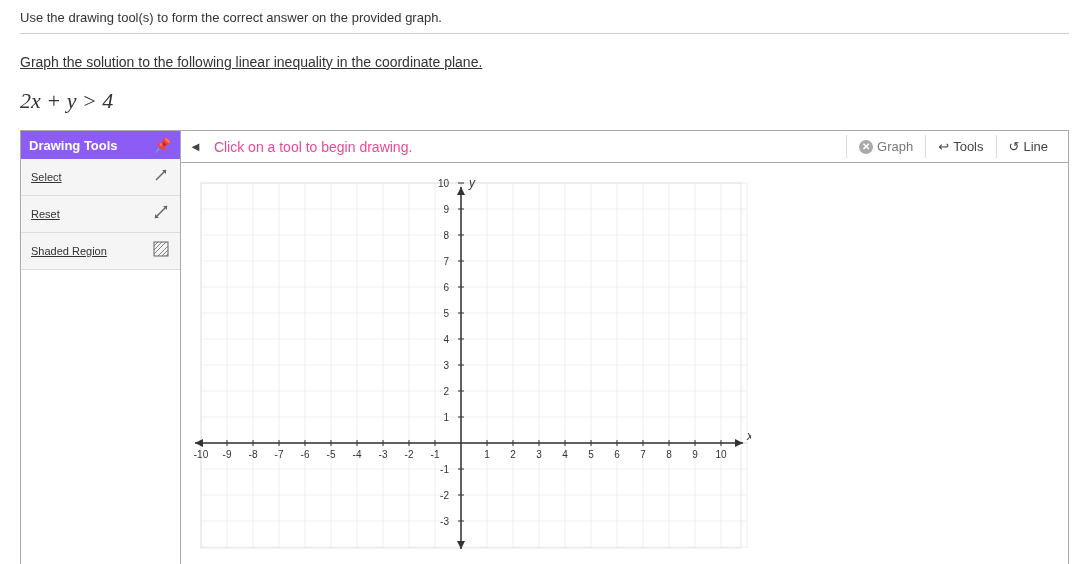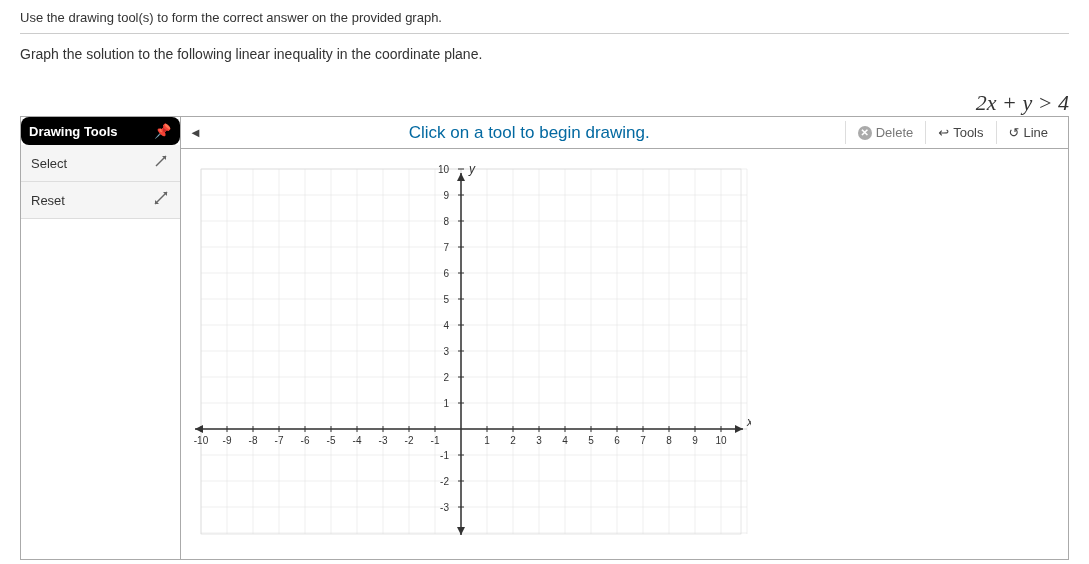--- a/index.html
+++ b/index.html
@@ -12,70 +12,71 @@
     .page-wrapper {
       background: #fff;
       max-width: 1089px;
       min-height: 564px;
       margin: 0 auto;
       padding: 10px 20px 20px 20px;
     }
     .instruction {
       font-size: 13px;
       color: #333;
-      margin-bottom: 12px;
+      margin-bottom: 20px;
       border-bottom: 1px solid #ccc;
       padding-bottom: 8px;
     }
     .problem-statement {
       font-size: 14px;
-      margin-bottom: 28px;
+      margin-bottom: 18px;
+      text-decoration: underline;
     }
     .equation {
-      text-align: right;
+      text-align: left;
       font-size: 22px;
       font-style: italic;
-      margin-bottom: 0;
+      margin-bottom: 16px;
       font-family: "Times New Roman", serif;
     }
     .main-area {
       display: flex;
       gap: 0;
     }
     
     .drawing-tools {
       width: 160px;
       flex-shrink: 0;
       border: 1px solid #aaa;
       border-right: none;
     }
     .drawing-tools-header {
-      background: #000000;
+      background: #8b5cf6;
       color: white;
       font-size: 13px;
       font-weight: bold;
       padding: 6px 8px;
       display: flex;
       align-items: center;
       justify-content: space-between;
-      border-radius: 8px;
     }
     .drawing-tools-header .pin-icon {
       font-size: 14px;
       color: white;
     }
     .tool-item {
       display: flex;
       align-items: center;
       justify-content: space-between;
       padding: 7px 10px;
       border-bottom: 1px solid #ddd;
       background: #f5f5f5;
       cursor: pointer;
-      font-size: 13px;
+      font-size: 11px;
+      text-decoration: underline;
     }
     .tool-item .tool-icon {
       font-size: 16px;
       color: #555;
     }
     
     .graph-container {
       flex: 1;
       border: 1px solid #aaa;
       background: #fff;
@@ -91,24 +92,23 @@
       gap: 0;
     }
     .toolbar-collapse {
       margin-right: 8px;
       color: #444;
       font-size: 13px;
       cursor: pointer;
     }
     .toolbar-hint {
       flex: 1;
-      color: #0369a1;
-      font-size: 17px;
+      color: #ec4899;
+      font-size: 14px;
       padding-left: 4px;
-      text-align: center;
     }
     .toolbar-btn {
       display: flex;
       align-items: center;
       gap: 4px;
       padding: 4px 12px;
       border-left: 1px solid #ddd;
       cursor: pointer;
       font-size: 13px;
       color: #444;
@@ -177,29 +177,43 @@
       <div class="tool-item">
         <span>Reset</span>
         <span class="tool-icon">
           <svg width="18" height="18" viewBox="0 0 18 18">
             <line x1="3" y1="15" x2="15" y2="3" stroke="#666" stroke-width="1.5"></line>
             <polygon points="15,3 11,3 15,7" fill="#666"></polygon>
             <polygon points="3,15 7,15 3,11" fill="#666"></polygon>
           </svg>
         </span>
       </div>
+      <div class="tool-item">
+        <span>Shaded Region</span>
+        <span class="tool-icon">
+          <svg width="18" height="18" viewBox="0 0 18 18">
+            <rect x="2" y="2" width="14" height="14" fill="none" stroke="#666" stroke-width="1"></rect>
+            <line x1="2" y1="6" x2="6" y2="2" stroke="#666" stroke-width="0.8"></line>
+            <line x1="2" y1="10" x2="10" y2="2" stroke="#666" stroke-width="0.8"></line>
+            <line x1="2" y1="14" x2="14" y2="2" stroke="#666" stroke-width="0.8"></line>
+            <line x1="6" y1="16" x2="16" y2="6" stroke="#666" stroke-width="0.8"></line>
+            <line x1="10" y1="16" x2="16" y2="10" stroke="#666" stroke-width="0.8"></line>
+            <line x1="14" y1="16" x2="16" y2="14" stroke="#666" stroke-width="0.8"></line>
+          </svg>
+        </span>
+      </div>
     </div>
 
     <div class="graph-container">
       <div class="graph-toolbar">
         <span class="toolbar-collapse">◄</span>
         <span class="toolbar-hint">Click on a tool to begin drawing.</span>
         <div class="toolbar-delete">
           <span class="delete-circle">✕</span>
-          <span>Delete</span>
+          <span>Graph</span>
         </div>
         <button class="toolbar-btn">
           <span>↩</span>
           <span>Tools</span>
         </button>
         <button class="toolbar-btn">
           <span>↺</span>
           <span>Line</span>
         </button>
       </div>

